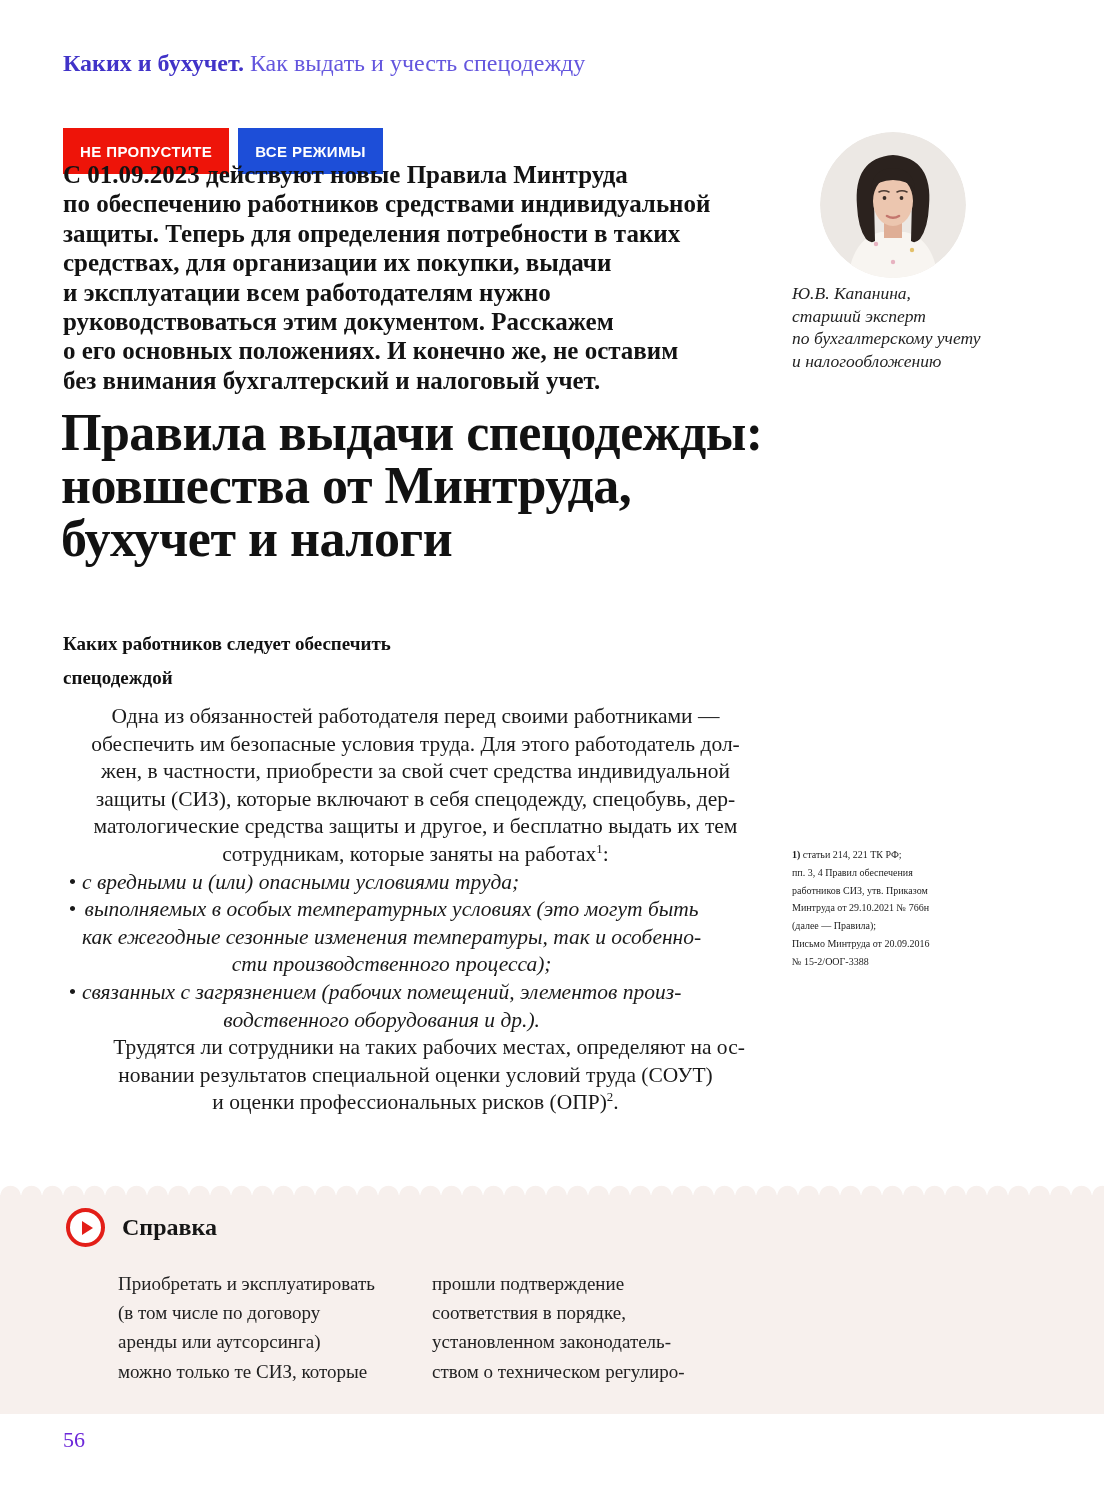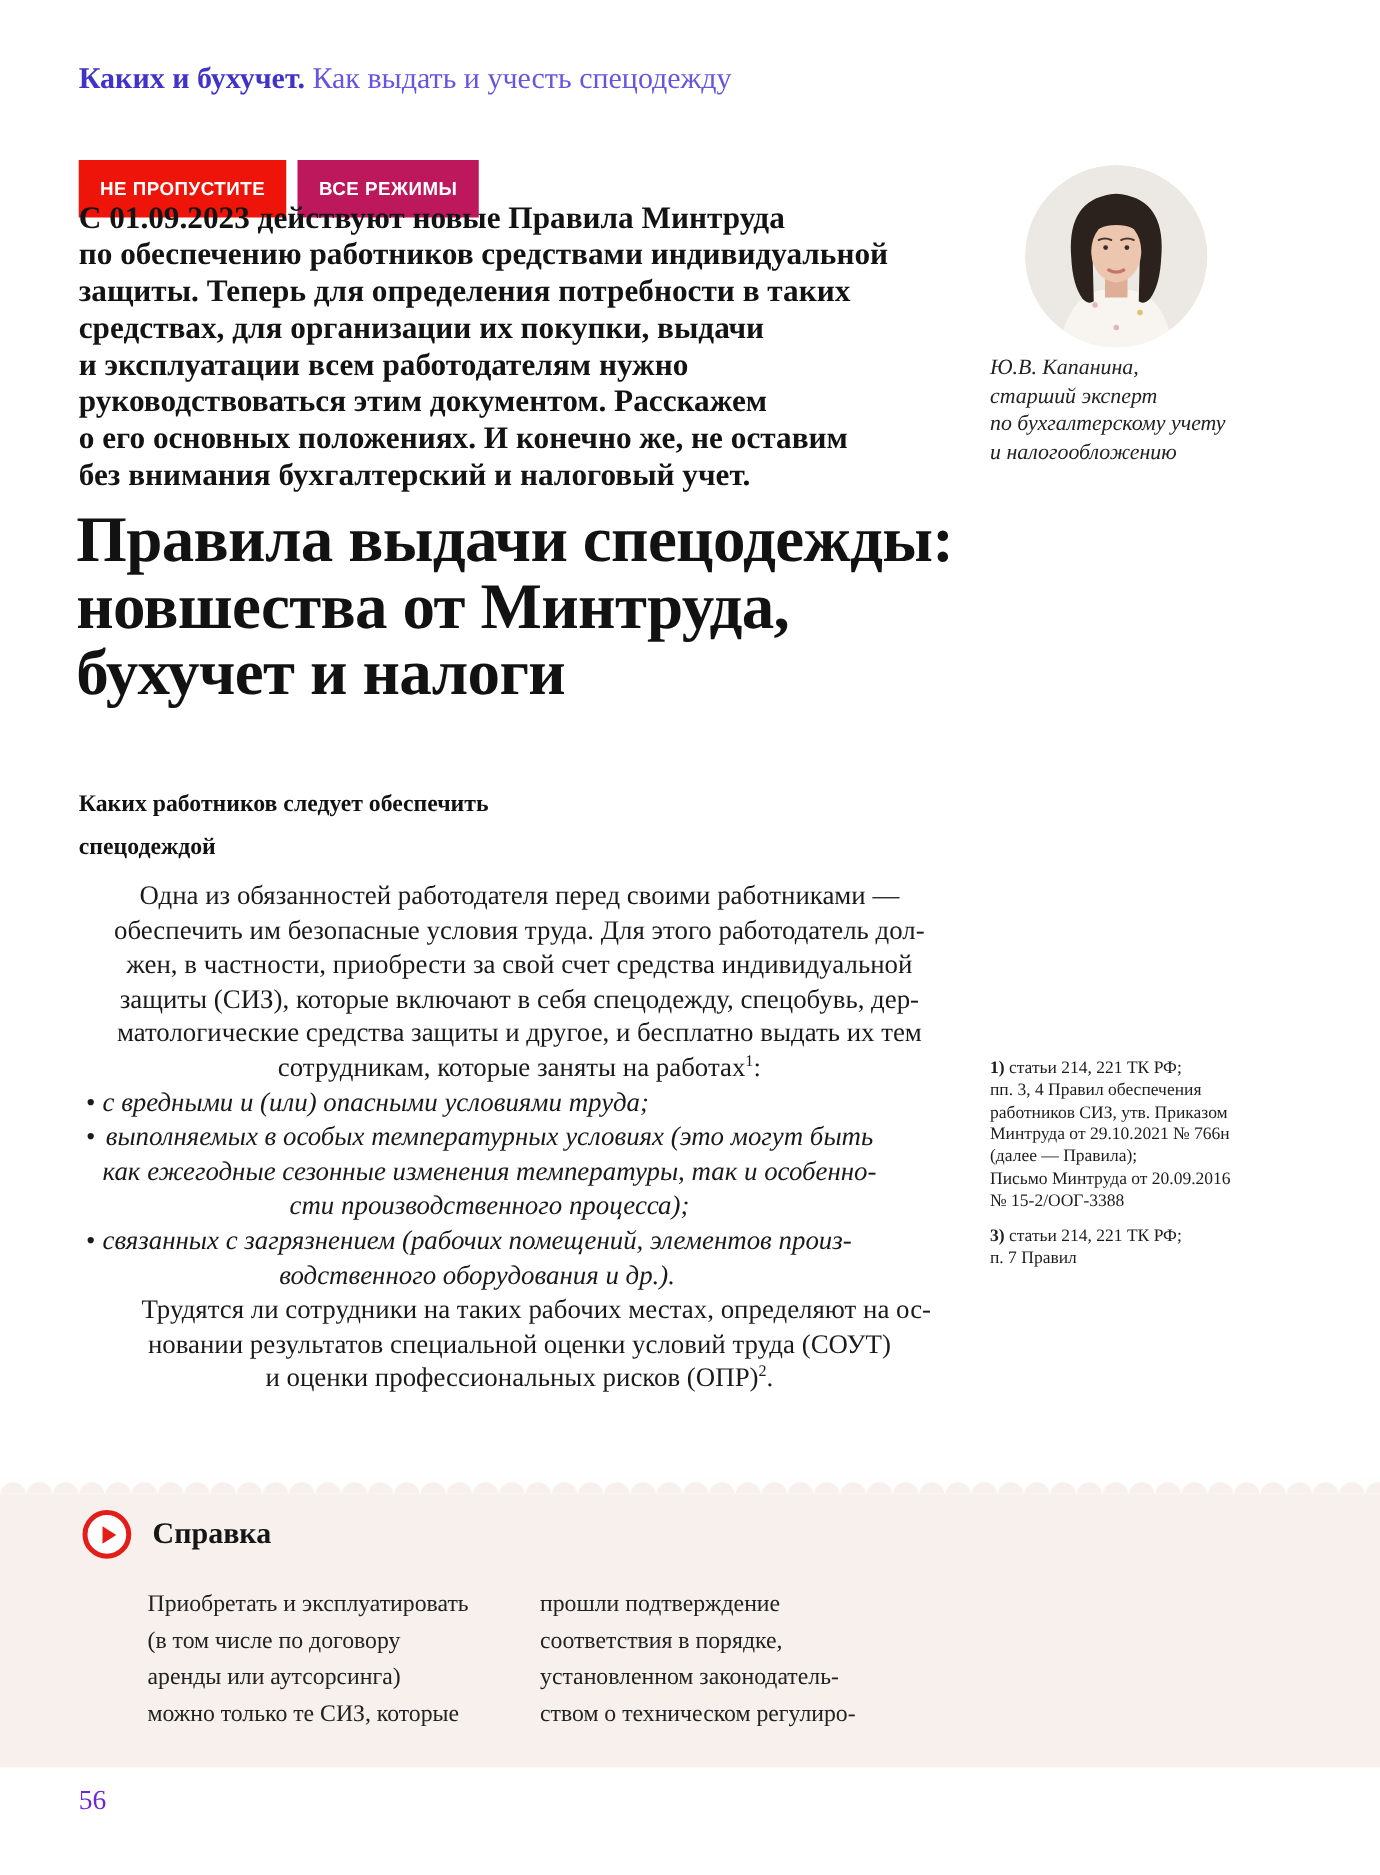--- a/index.html
+++ b/index.html
@@ -30,21 +30,21 @@
   
   .body{position:absolute;left:63px;top:703px;width:705px;font-size:21.5px;line-height:27.6px;text-align:center;}
   .para{margin:0;white-space:pre;}
   .para.indent{text-indent:27px;}
   sup{font-size:.6em;line-height:0;vertical-align:super;}
   .bullets{list-style:none;margin:0;padding:0;}
   .bullets li{display:flex;}
   .dot{flex:0 0 19px;width:19px;}
   .bt{white-space:pre;font-style:italic;}
   
-  .notes{position:absolute;left:792px;top:846px;width:295px;font-size:14px;line-height:17.8px;color:#1c1c1c;}
+  .notes{position:absolute;left:792px;top:846px;width:295px;font-size:10px;line-height:17.8px;color:#1c1c1c;}
   .note{margin:0 0 10px;}
   .note b{font-weight:700;}
   .nt{white-space:pre-line;}
   
   .ref-scallop{
     position:absolute;left:0;top:1183px;width:1104px;height:12px;
     background-image:radial-gradient(circle at 10.5px 13px,#f7f0ed 9.8px,rgba(247,240,237,0) 10.6px);
     background-size:21px 12px;background-repeat:repeat-x;
   }
   .ref{position:absolute;left:0;top:1195px;width:1104px;height:219px;background:#f7f0ed;}
@@ -59,21 +59,21 @@
 </style>
 </head>
 <body>
 
 <div class="page">
 
   <header class="kicker"><span class="kicker-strong" style="color: rgb(65, 51, 200);">Каких и бухучет.</span> <span class="kicker-rest" style="color: rgb(100, 86, 222);">Как выдать и учесть спецодежду</span></header>
 
   <div class="badges">
     <span class="badge" style="background-color: rgb(238, 20, 9);">НЕ ПРОПУСТИТЕ</span>
-    <span class="badge" style="background-color: #be185d;">ВСЕ РЕЖИМЫ</span>
+    <span class="badge" style="background-color: #1d4ed8;">ВСЕ РЕЖИМЫ</span>
   </div>
 
   <p class="lede">С 01.09.2023 действуют новые Правила Минтруда
 по обеспечению работников средствами индивидуальной
 защиты. Теперь для определения потребности в таких
 средствах, для организации их покупки, выдачи
 и эксплуатации всем работодателям нужно
 руководствоваться этим документом. Расскажем
 о его основных положениях. И конечно же, не оставим
 без внимания бухгалтерский и налоговый учет.</p>
@@ -146,22 +146,20 @@
   </div>
 
   <aside class="notes">
     <p class="note"><b>1)</b> <span class="nt">статьи 214, 221 ТК РФ;
 пп. 3, 4 Правил обеспечения
 работников СИЗ, утв. Приказом
 Минтруда от 29.10.2021 № 766н
 (далее — Правила);
 Письмо Минтруда от 20.09.2016
 № 15-2/ООГ-3388</span></p>
-    <p class="note"><b>3)</b> <span class="nt">статьи 214, 221 ТК РФ;
-п. 7 Правил</span></p>
   </aside>
 
   <div class="ref-scallop"></div>
 
   <section class="ref" style="background-color: rgb(247, 240, 237);">
     <div class="ref-head">
       <span class="play" style="color: rgb(227, 30, 24);">
           <span class="tri"></span>
         </span>
       <span class="ref-label">Справка</span>

